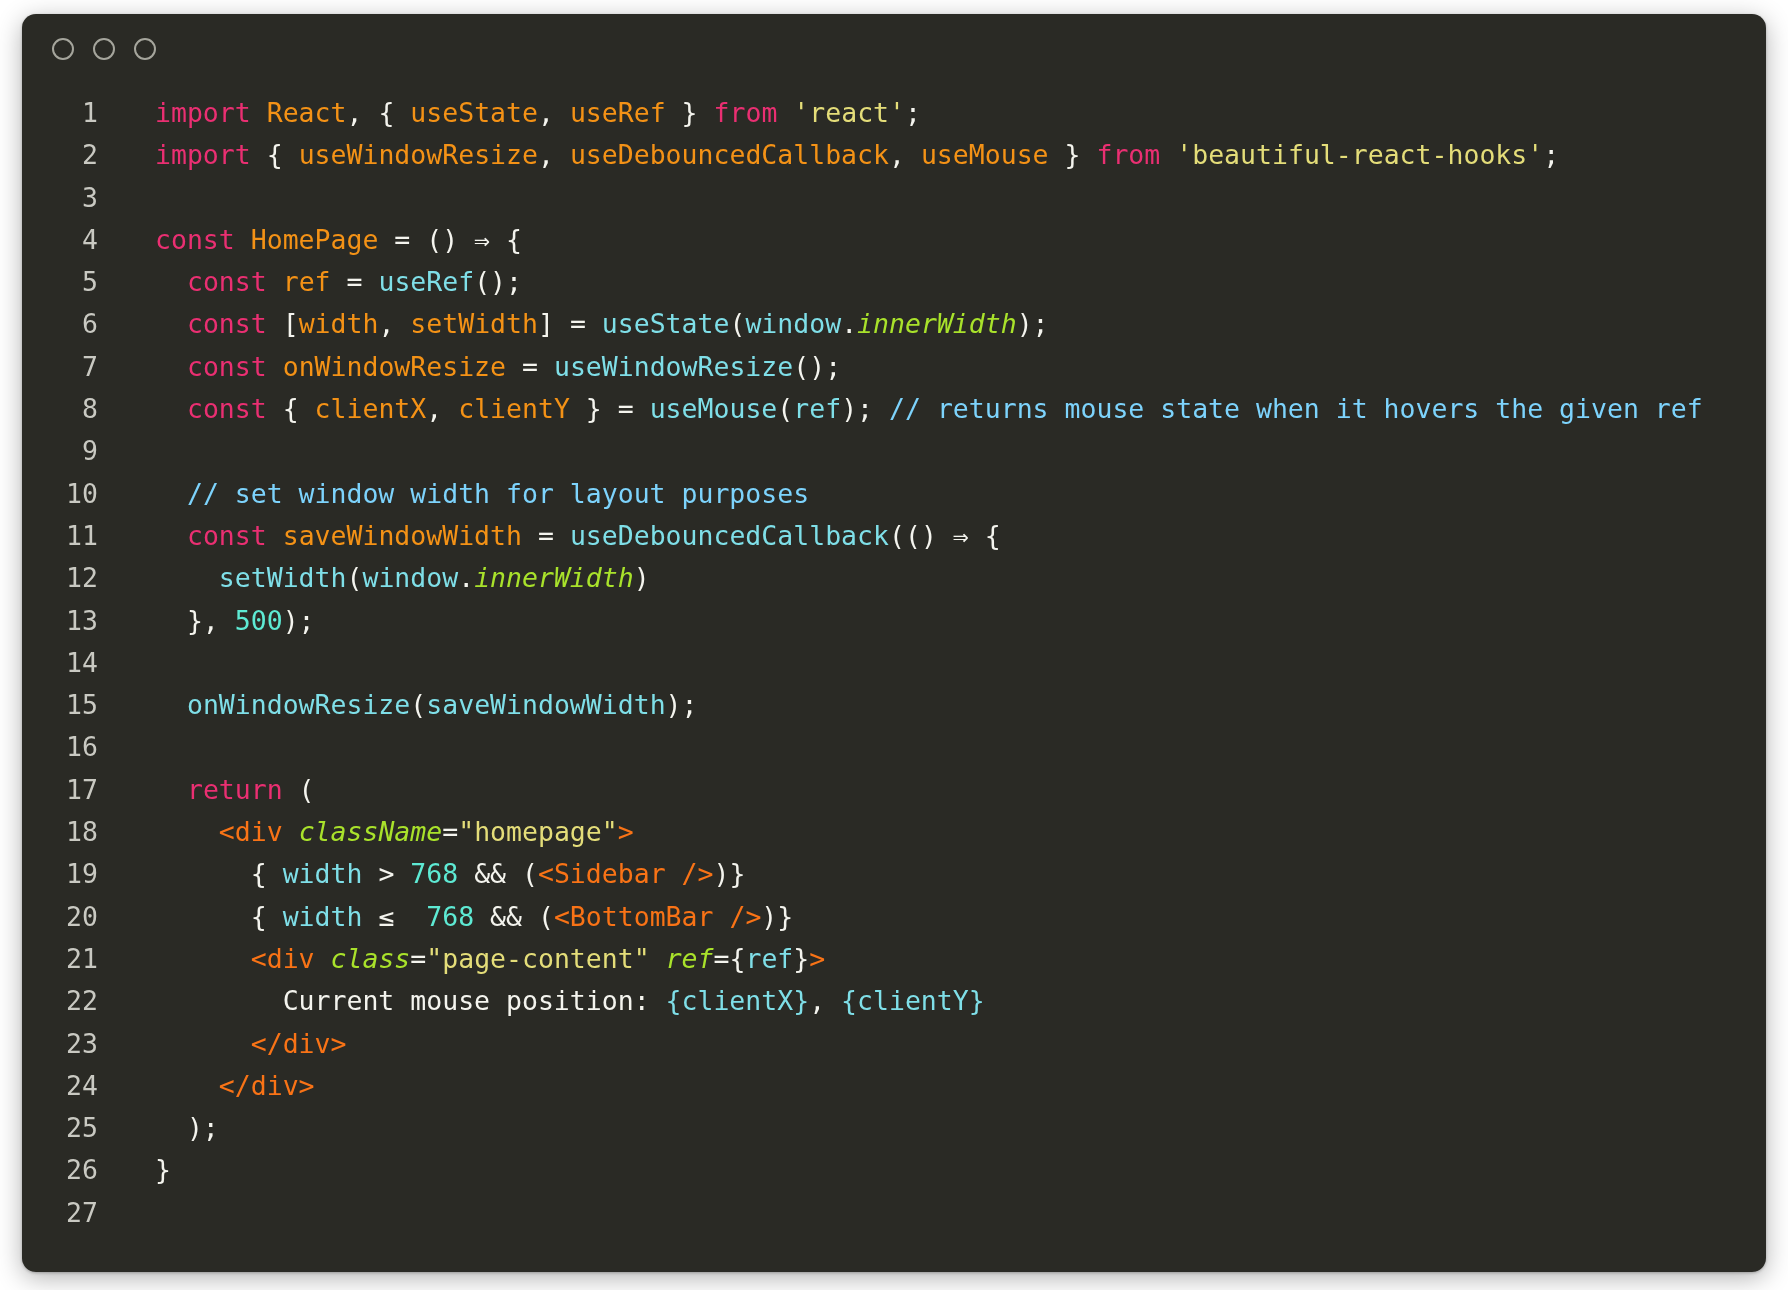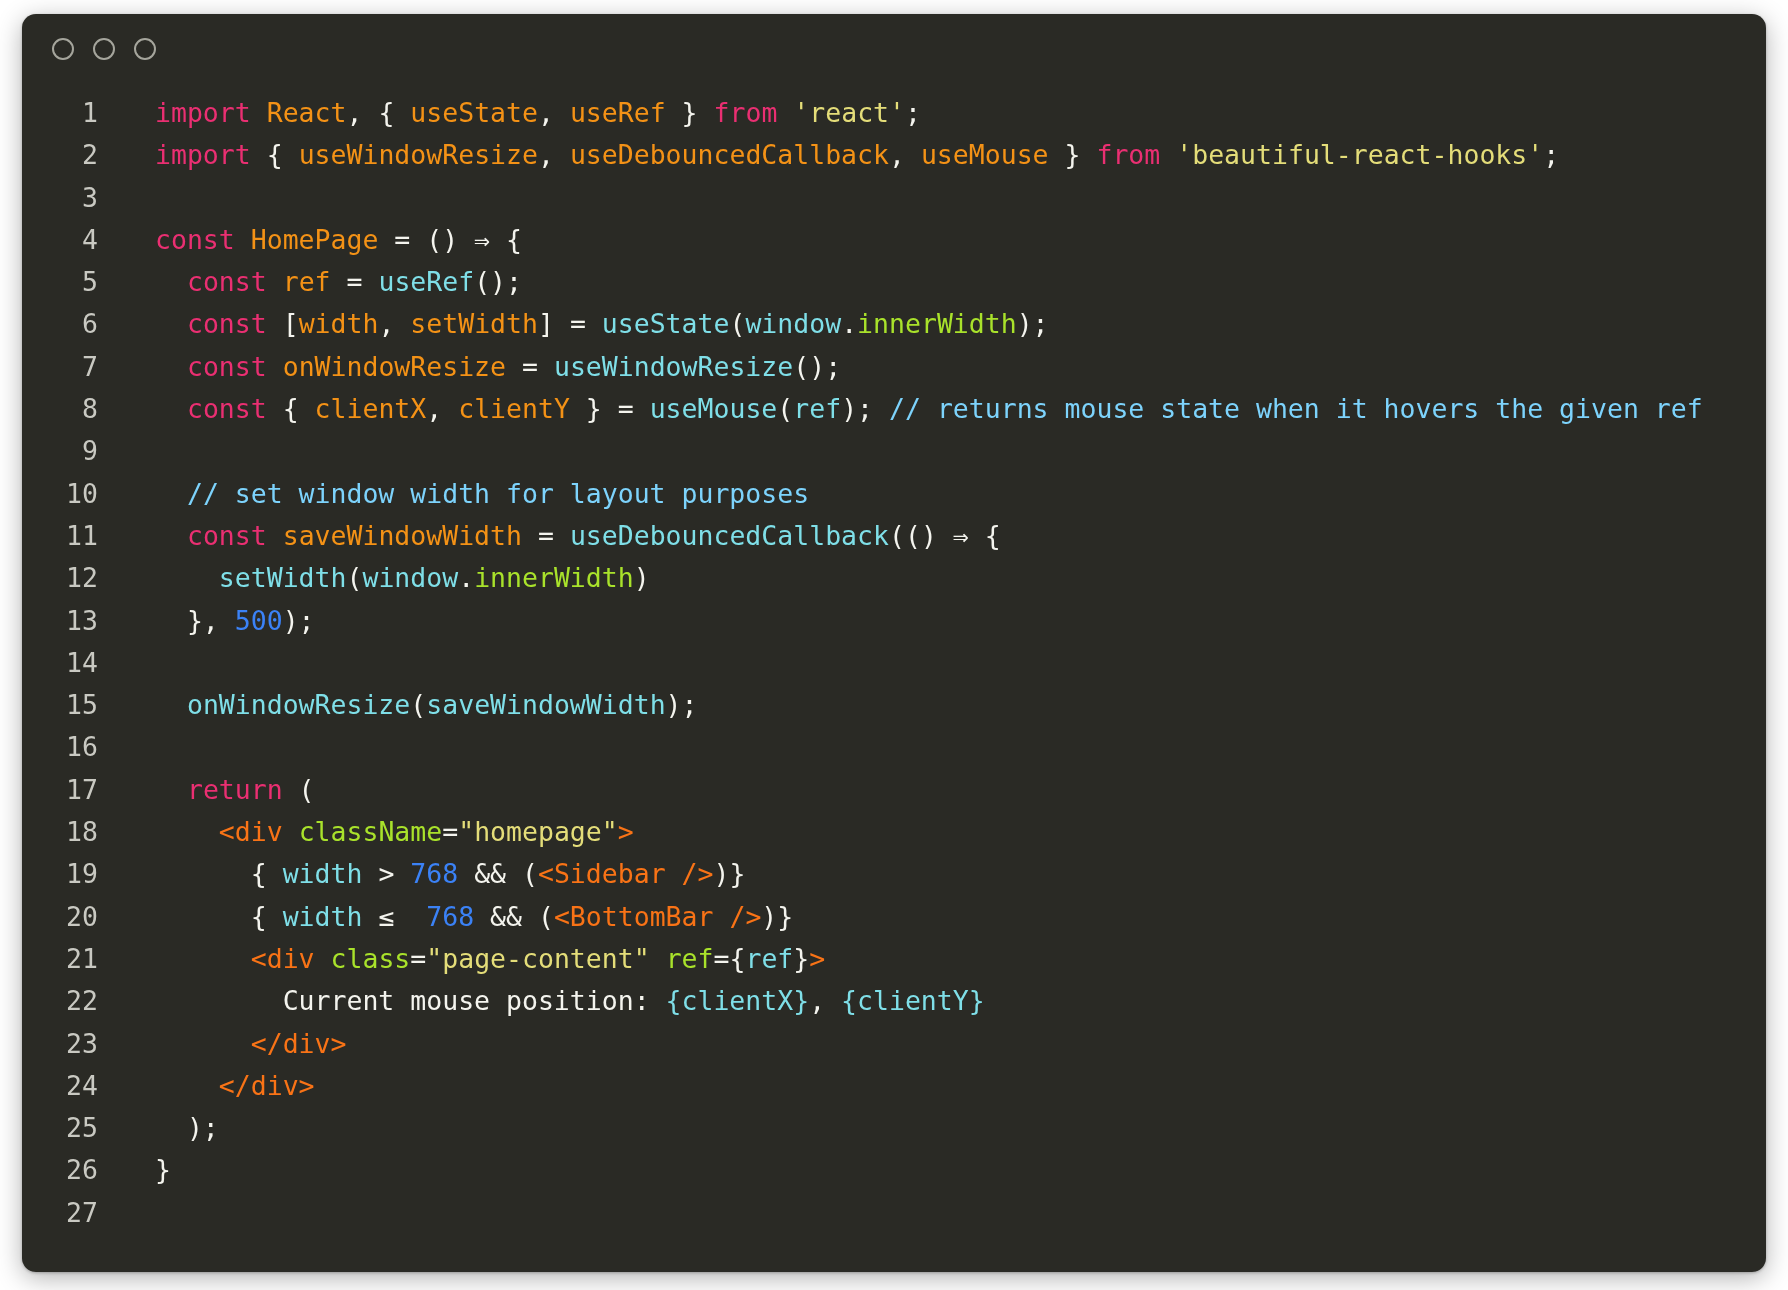--- a/index.html
+++ b/index.html
@@ -72,23 +72,23 @@
   .src {
     color: #f4f4ee;
     white-space: pre;
     flex: 1;
     overflow: hidden;
     margin-left: 41px;
   }
   .kw   { color: #ea2f72; }
   .var  { color: #f49216; }
   .fn   { color: #7fdfe8; }
-  .prop { color: #a9e22b; }
+  .prop { color: #a9e22b; font-style: italic; }
   .str  { color: #e4dd79; }
-  .num  { color: #3b82f6; }
+  .num  { color: #5eead4; }
   .com  { color: #7dd3fc; }
   .pun  { color: #f4f4ee; }
   .tag  { color: #f97316; }
 </style>
 </head>
 <body>
 
 <div id="screen">
   <div id="window">
 

